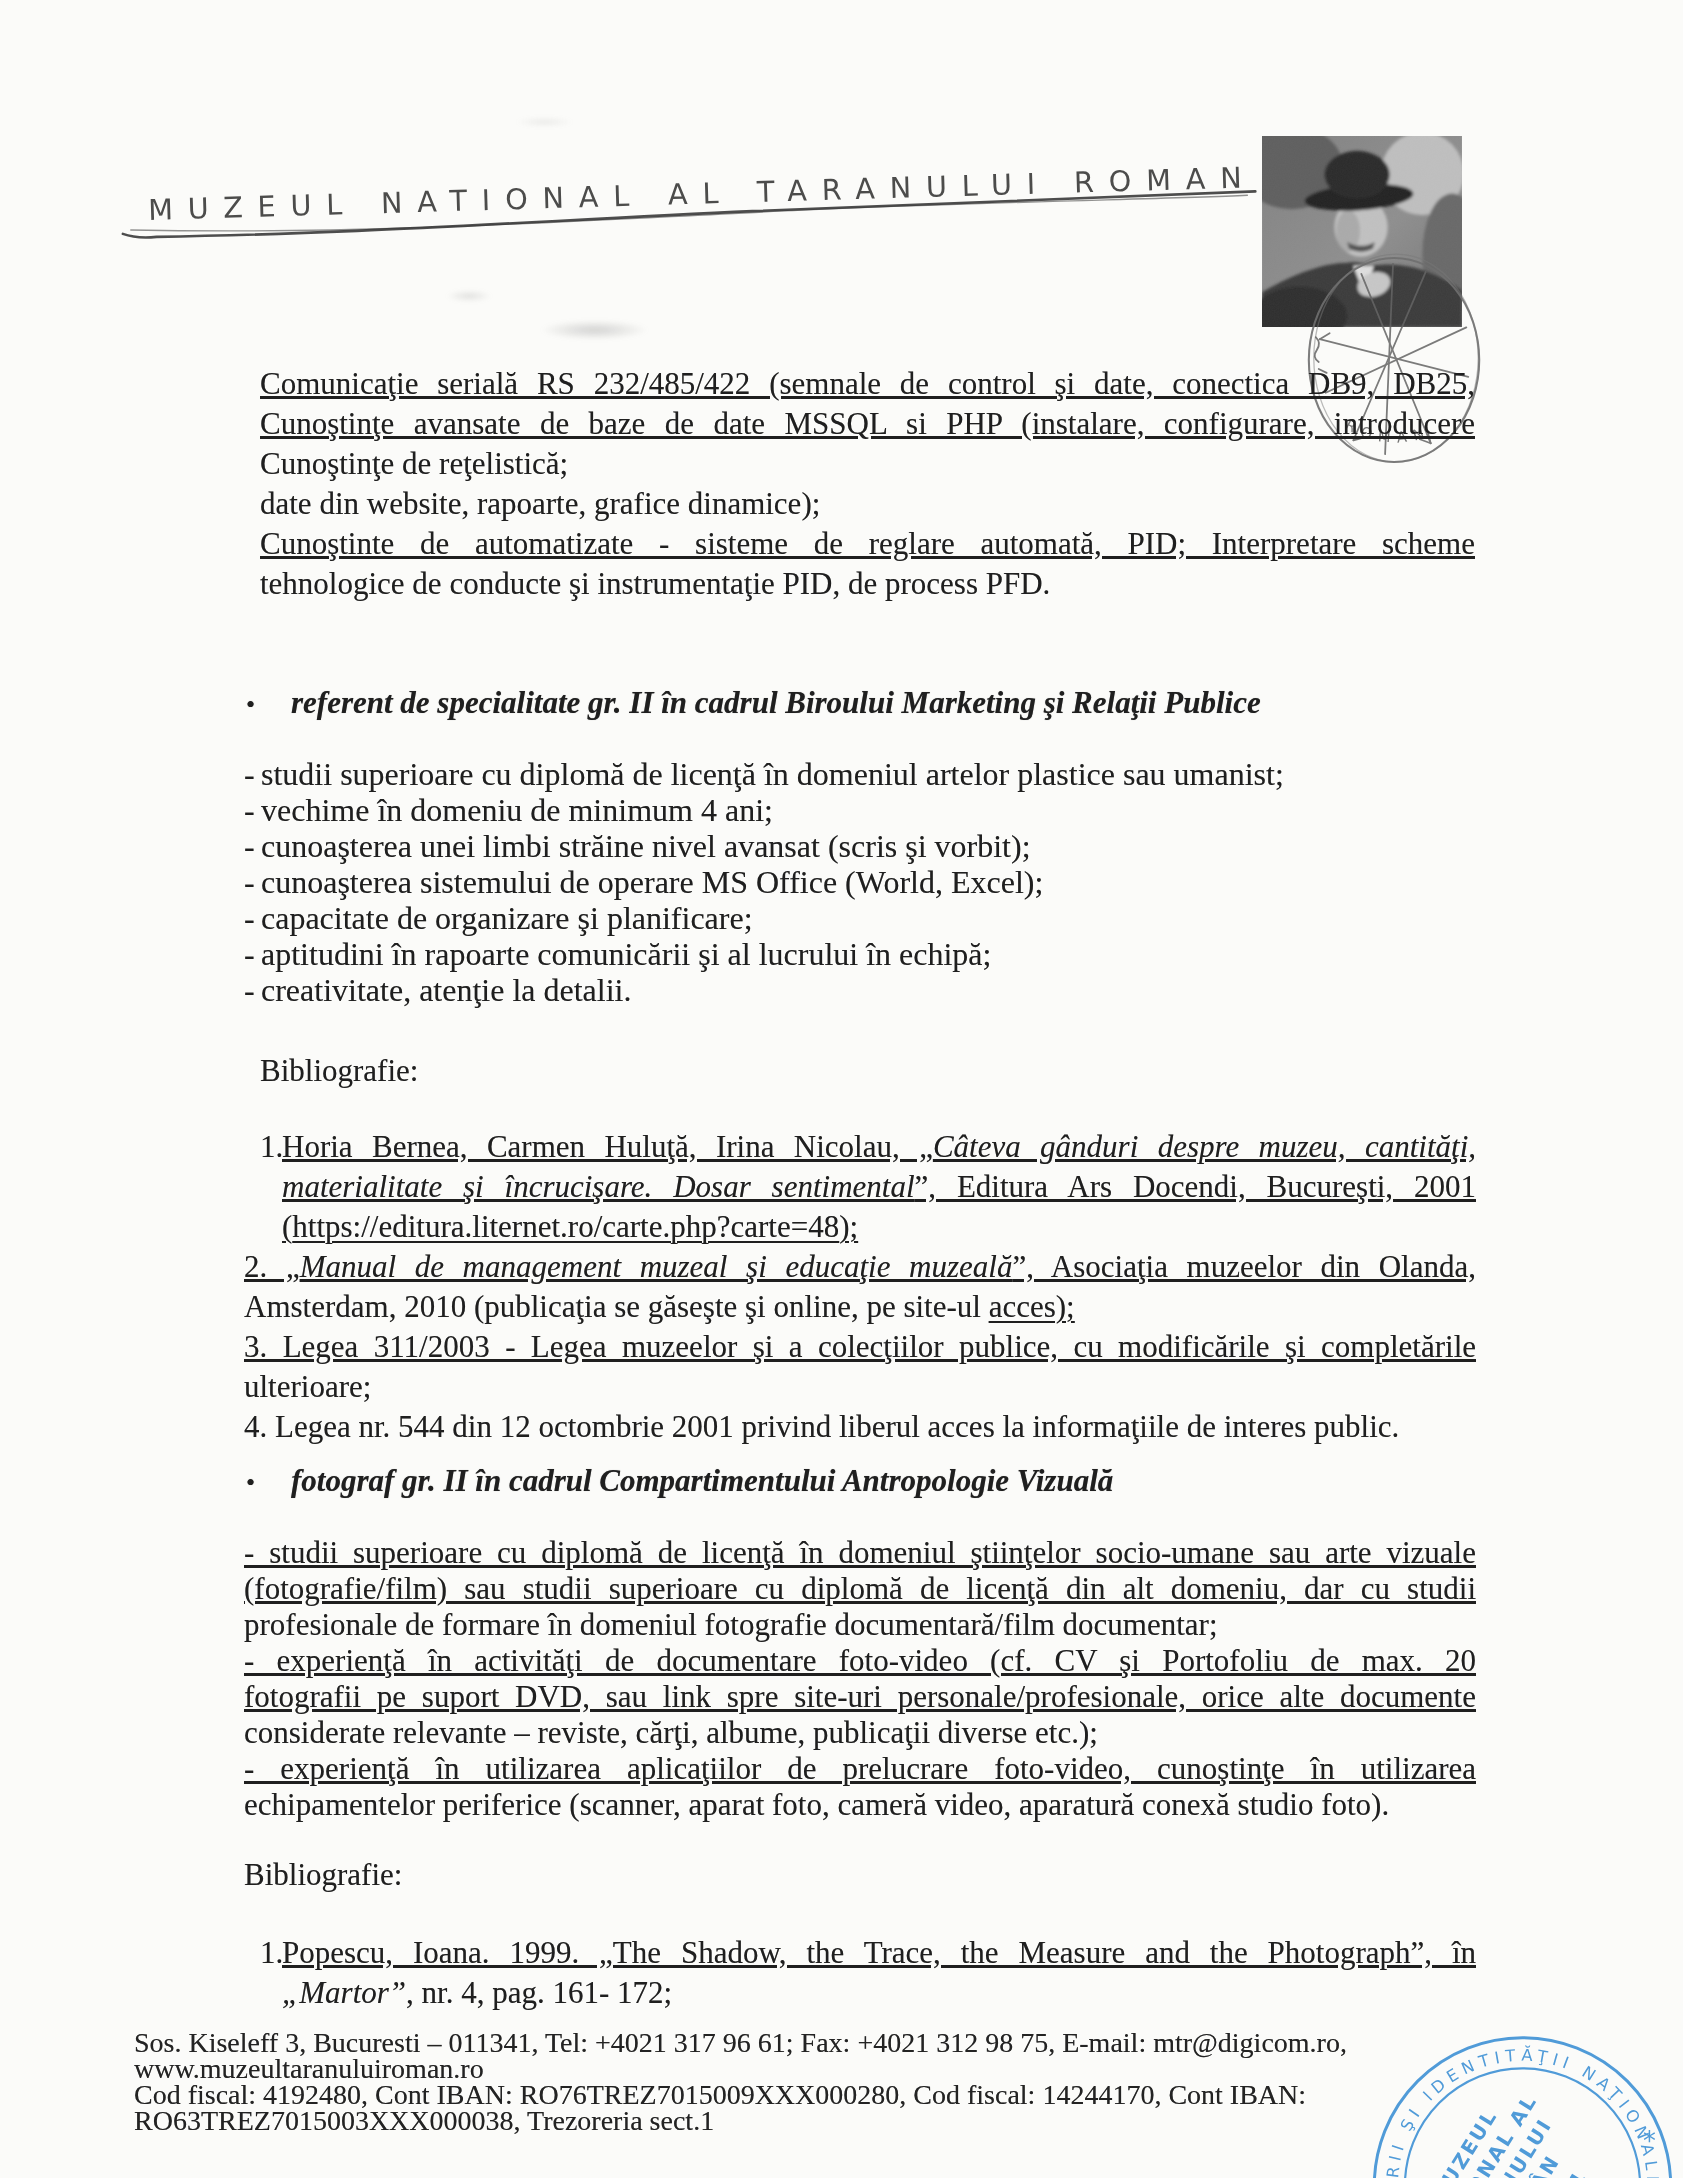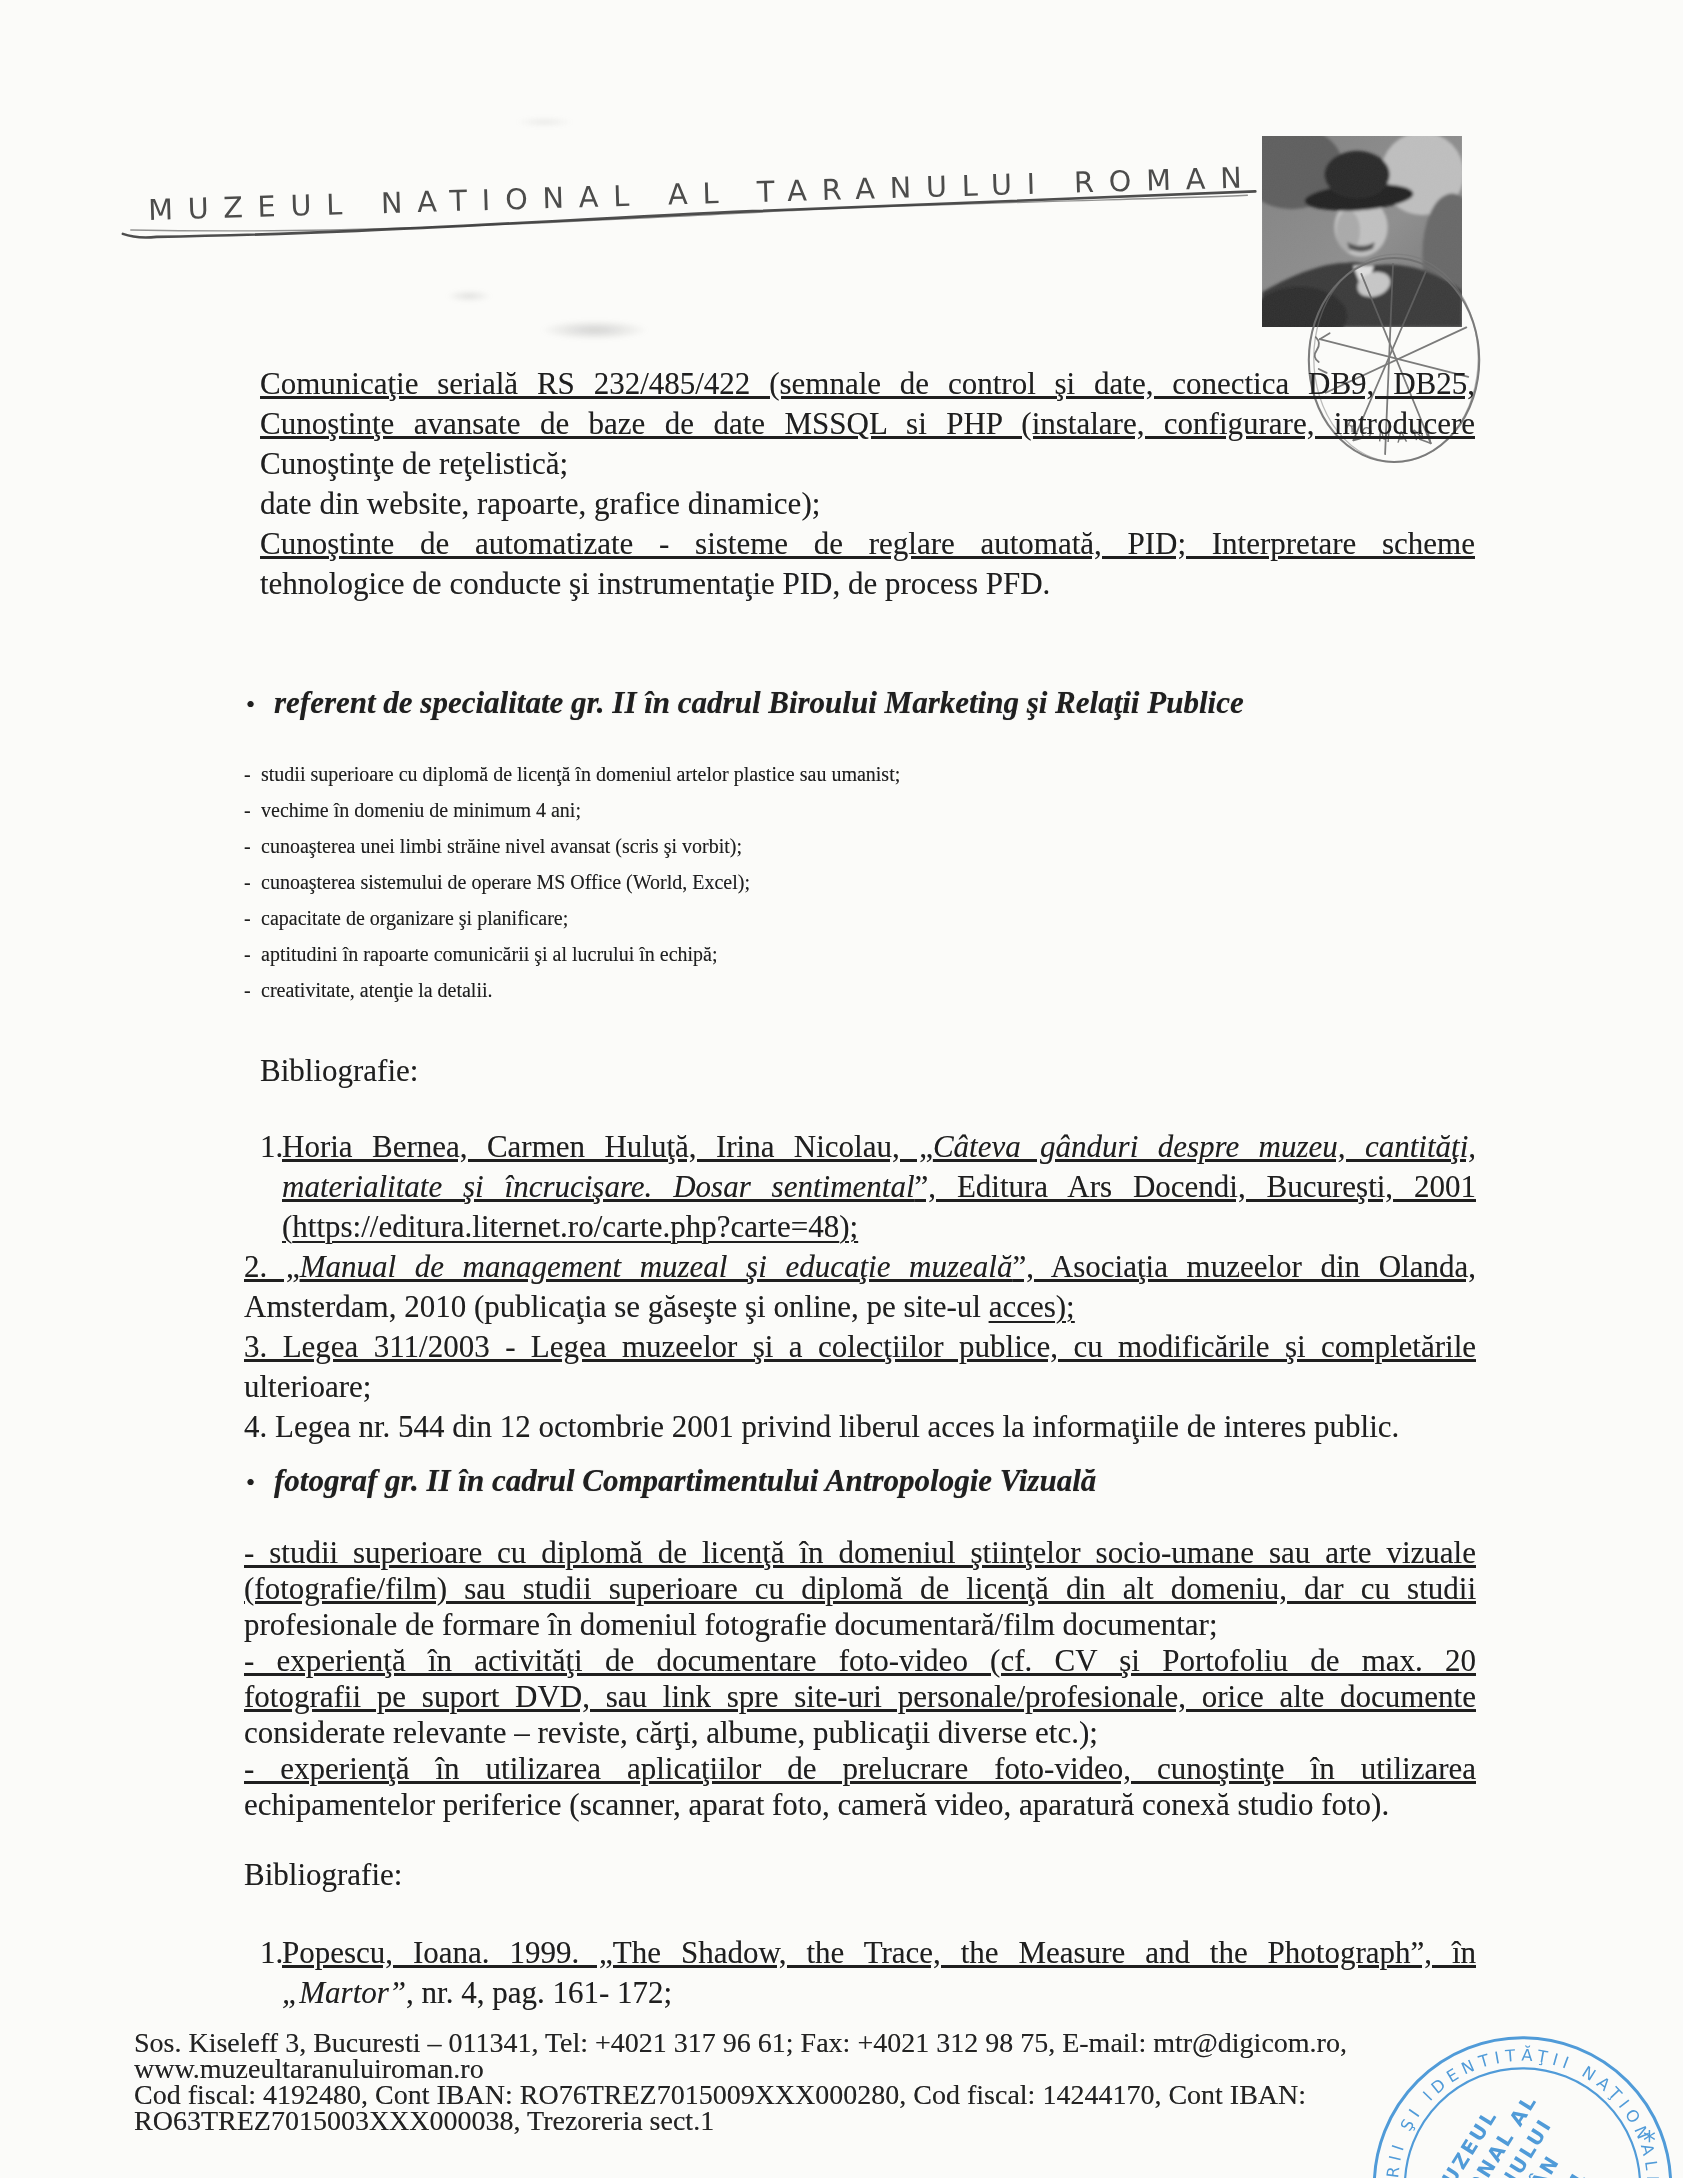--- a/index.html
+++ b/index.html
@@ -10,22 +10,22 @@
   }
   .abs{position:absolute;}
   .body-text{font-size:31px; line-height:40px; text-shadow:0 0 0.6px rgba(45,45,45,.45);}
   .jl{text-align:justify; text-align-last:justify;text-decoration:underline;}
   .line{white-space:normal;}
   .it{font-style:italic;}
   .ul{text-decoration:underline; text-decoration-thickness:2px; text-underline-offset:4px;}
   .heading-row{display:flex; align-items:baseline; font-size:31px;
     text-shadow:0 0 0.7px rgba(40,40,40,.55);}
   .heading-row .bullet{width:20px; font-size:26px;}
-  .heading-row .htext{font-style:italic; font-weight:bold; margin-left:8px;}
-  .req{line-height:36px; font-size:20px; text-shadow:0 0 0.6px rgba(45,45,45,.45);}
+  .heading-row .htext{font-style:italic; font-weight:bold; margin-left:25px;}
+  .req{line-height:36px; font-size:32px; text-shadow:0 0 0.6px rgba(45,45,45,.45);}
   .req .dash{display:inline-block; width:17px;}
   .bib .line{line-height:40px;}
   .hang{padding-left:22px;margin-left:16px;}
   .hang .num{display:inline-block; width:22px; margin-left:-22px;}
   .paras .line{line-height:36px;}
   .footer{font-size:28px; line-height:26px; color:#232323;
     text-shadow:0 0 0.5px rgba(45,45,45,.5);}
   .smudge{pointer-events:none;}
   #smudge1{left:540px; top:320px; width:109px; height:20px;
     background:radial-gradient(ellipse at center, rgba(110,110,110,.28), rgba(110,110,110,0) 70%);

